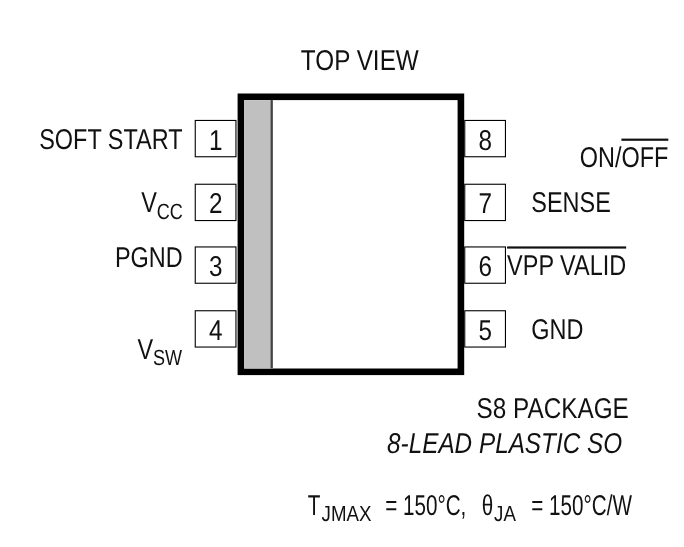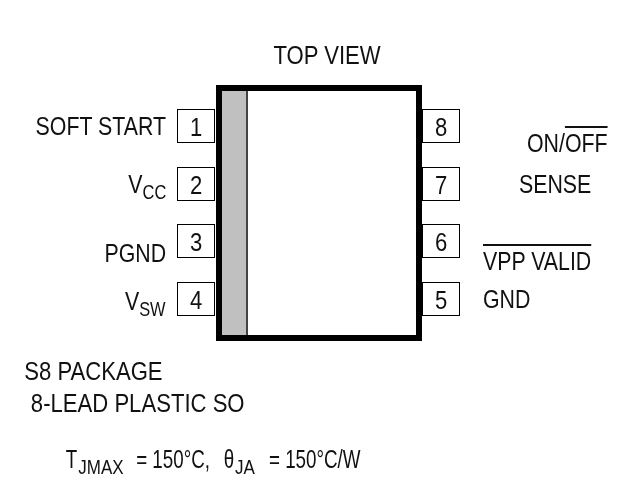--- a/index.html
+++ b/index.html
@@ -13,21 +13,21 @@
   .pin { position:absolute; width:38px; height:34px; border:1.5px solid #000; background:#fff; box-sizing:border-box;
          font-size:26px; text-align:center; line-height:34px; }
   .pin span { display:inline-block; transform:scaleX(0.85); }
   .lbl { position:absolute; font-size:26px; line-height:34px; white-space:nowrap; }
   .lbl.left { right:0; }
   .lbl-inner { display:inline-block; transform:scaleX(0.82); }
   .left .lbl-inner { transform-origin:right center; }
   .right .lbl-inner { transform-origin:left center; }
   sub { font-size:20px; vertical-align:-6px; line-height:0; }
   .over { text-decoration:overline; }
-  .pkg { left:12px; width:584px; text-align:left; font-size:26px; }
+  .pkg { left:0; width:584px; text-align:right; font-size:26px; }
   .pkg span { display:inline-block; transform:scaleX(0.85); }
 </style>
 </head>
 <body>
 
 <div class="abs title"><span>TOP VIEW</span></div>
 
 <div class="abs body">
   <div class="stripe"></div>
 </div>
@@ -36,34 +36,34 @@
 <div class="pin" style="left:177px; top:167px;"><span>2</span></div>
 <div class="pin" style="left:177px; top:224px;"><span>3</span></div>
 <div class="pin" style="left:177px; top:282px;"><span>4</span></div>
 
 <div class="abs" style="left:0; width:166px; top:109px; height:34px;">
   <div class="lbl left"><span class="lbl-inner">SOFT START</span></div>
 </div>
 <div class="abs" style="left:0; width:166px; top:167px; height:34px;">
   <div class="lbl left"><span class="lbl-inner"><span>V</span><sub>CC</sub></span></div>
 </div>
-<div class="abs" style="left:0; width:166px; top:236px; height:34px;">
+<div class="abs" style="left:0; width:166px; top:217px; height:34px;">
   <div class="lbl left"><span class="lbl-inner">PGND</span></div>
 </div>
-<div class="abs" style="left:0; width:166px; top:284px; height:34px;">
+<div class="abs" style="left:0; width:166px; top:300px; height:34px;">
   <div class="lbl left"><span class="lbl-inner"><span>V</span><sub>SW</sub></span></div>
 </div>
 
 <div class="pin" style="left:422px; top:109px;"><span>8</span></div>
 <div class="pin" style="left:422px; top:167px;"><span>7</span></div>
 <div class="pin" style="left:422px; top:224px;"><span>6</span></div>
 <div class="pin" style="left:422px; top:282px;"><span>5</span></div>
 
 <div class="lbl right" style="left:483px; top:126px;margin-left:44px;"><span class="lbl-inner"><span>ON/</span><span class="over">OFF</span></span></div>
-<div class="lbl right" style="left:483px; top:167px;margin-left:36px;"><span class="lbl-inner">SENSE</span></div>
-<div class="lbl right" style="left:483px; top:224px;margin-top:20px;"><span class="lbl-inner"><span class="over">VPP VALID</span></span></div>
+<div class="lbl right" style="left:483px; top:167px;"><span class="lbl-inner">SENSE</span></div>
+<div class="lbl right" style="left:461px; top:224px;"><span class="lbl-inner"><span class="over">VPP VALID</span></span></div>
 <div class="lbl right" style="left:483px; top:282px;text-align:center;"><span class="lbl-inner">GND</span></div>
 
 <div class="abs pkg" style="top:356px;"><span>S8 PACKAGE</span></div>
-<div class="abs pkg" style="top:388px;"><span>8-LEAD PLASTIC SO</span></div>
+<div class="abs pkg" style="top:388px;font-style:italic;"><span>8-LEAD PLASTIC SO</span></div>
 <div class="abs pkg" style="top:444px;margin-left:26px;">
   <span><span>T</span><sub>JMAX</sub><span style="white-space:pre"> = 150°C, </span><span>θ</span><sub>JA</sub><span style="white-space:pre"> = 150°C/W</span></span>
 </div>
 
 </body></html>

